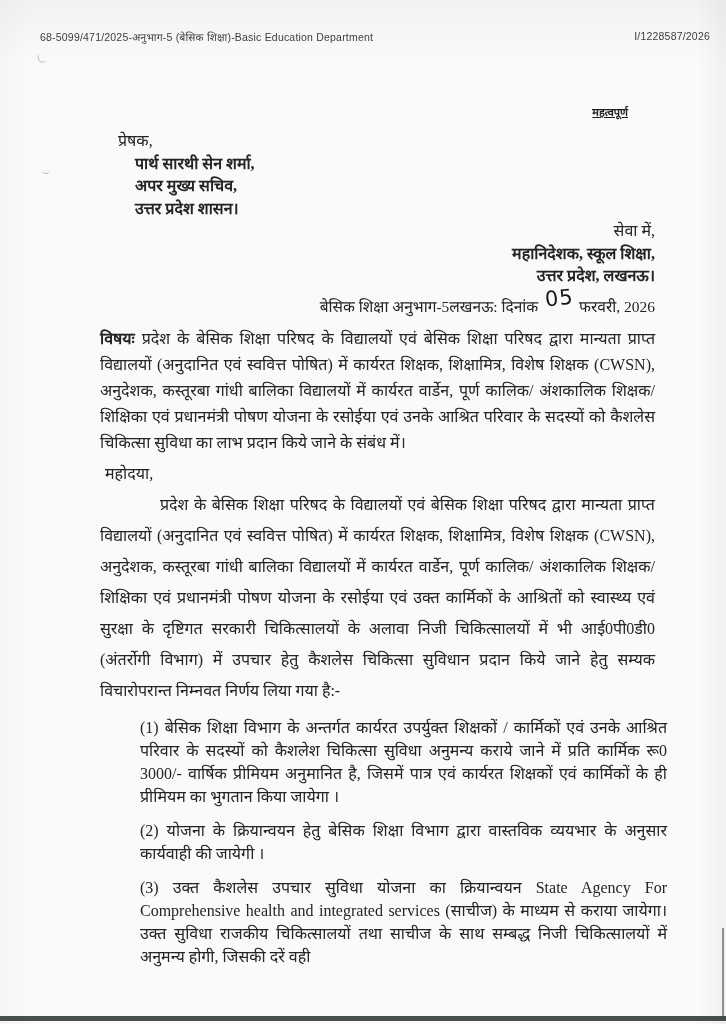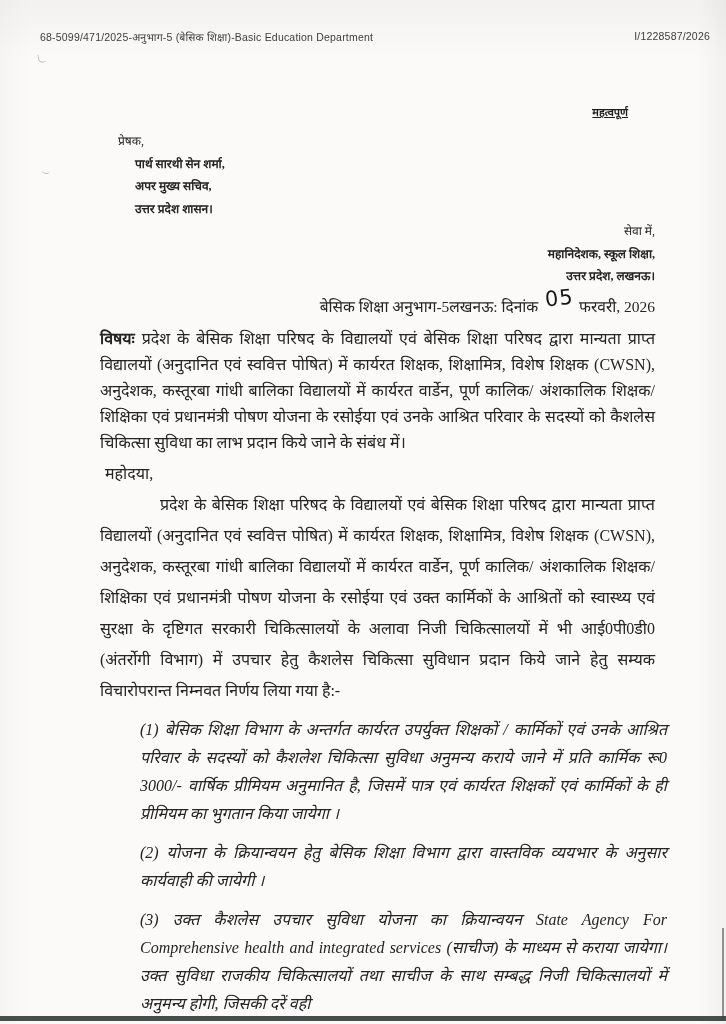--- a/index.html
+++ b/index.html
@@ -25,21 +25,21 @@
     position:absolute;top:104px;right:98px;
     font-size:11px;font-weight:bold;text-decoration:underline;
     color:#1e1e1e;
   }
   .content{
     position:absolute;top:130px;left:100px;width:555px;
     font-size:16px;line-height:28px;
   }
   .addr-label{margin-left:18px;}
   .addr-line{margin-left:35px;font-weight:bold;}
-  .address-block{line-height:22.5px;font-size:12px;}
+  .address-block{line-height:22.5px;font-size:16px;}
   .recipient-block{text-align:right;}
   .section-row{
     display:flex;justify-content:flex-end;align-items:flex-end;
     margin-top:6px;font-size:15.5px;line-height:26px;
   }
   .section-left{margin-left:18px;}
   .handwritten-day{
     display:inline-block;
     font-family:"DejaVu Sans",sans-serif;
     font-size:21px;line-height:20px;
@@ -52,21 +52,21 @@
   }
   .subject-label{font-weight:bold;}
   .salutation{margin-top:3px;line-height:29px;margin-left:5px;}
   .body-par{
     margin-top:1px;text-align:justify;line-height:31px;
     text-indent:60px;
   }
   .points{margin-top:10px;}
   .point{
     margin:0 -12px 11px 40px;
-    text-align:justify;line-height:28px;font-style:italic;
+    text-align:justify;line-height:23px;
   }
   .scan-bottom-bar{
     position:absolute;left:0;right:0;bottom:3px;height:5px;
     background:#35403f;opacity:.92;
   }
   .scan-right-edge{
     position:absolute;right:2px;top:928px;bottom:6px;width:2px;
     background:#5c5c5c;opacity:.65;
   }
   .artifact{position:absolute;opacity:.5;}

